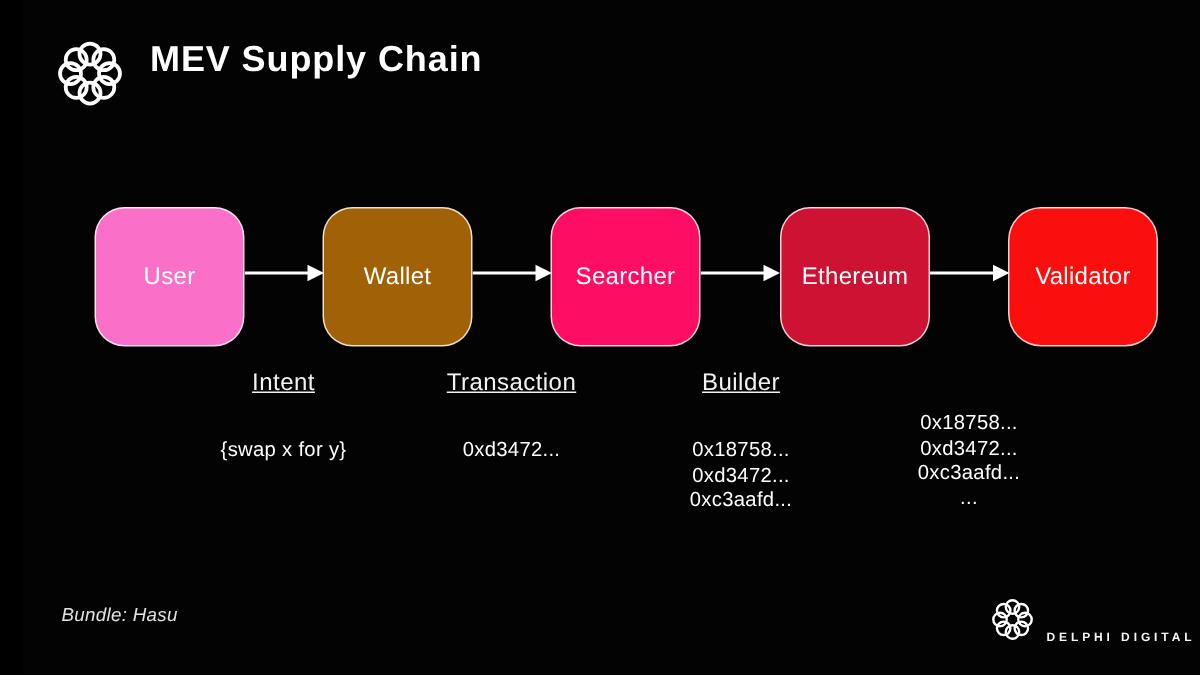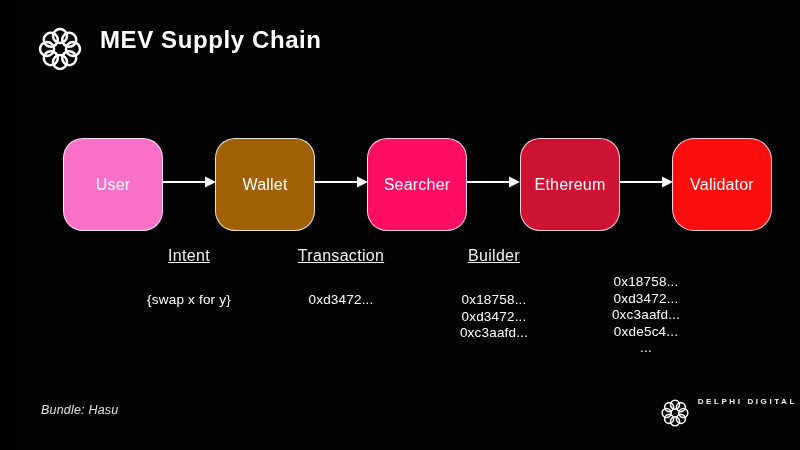--- a/index.html
+++ b/index.html
@@ -59,21 +59,21 @@
   .stage-3 { left: 556px; }
   .stage-label { font-size: 16px; color: #f2f2f2; letter-spacing: 0.3px; text-decoration: underline; }
   .stage-values { margin-top: 27px; }
   .value-line { font-size: 13.5px; line-height: 16.5px; color: #ffffff; letter-spacing: 0.2px; }
 
   
   .source {
     position: absolute; left: 26px; top: 403px;
     font-size: 12.5px; font-style: italic; color: #e2e2e2; letter-spacing: 0.2px;
   }
-  .brand { position: absolute; right: 18px; top: 397px; display: flex; align-items: flex-start; }
+  .brand { position: absolute; right: 18px; top: 397px; display: flex; align-items: flex-end; }
   .brand .brand-logo { width: 32px; height: 32px; margin-right: 7px; }
   .brand .brand-logo svg { width: 100%; height: 100%; }
   .brand-text { font-size: 8px; font-weight: 700; letter-spacing: 2.6px; color: #f5f5f5; }
 </style>
 </head>
 <body>
 
 <div class="slide">
 
   <div class="logo">
@@ -149,21 +149,20 @@
         <div class="value-line">0x18758...</div>
         <div class="value-line">0xd3472...</div>
         <div class="value-line">0xc3aafd...</div>
       </div>
   </div>
   <div class="stage stage-3">
     <div class="stage-values">
         <div class="value-line">0x18758...</div>
         <div class="value-line">0xd3472...</div>
         <div class="value-line">0xc3aafd...</div>
-        <div class="value-line">0xde5c4...</div>
         <div class="value-line">...</div>
       </div>
   </div>
 
   <div class="source">Bundle: Hasu</div>
   <div class="brand">
     <div class="brand-logo">
       <svg viewBox="0 0 100 100" fill="none" stroke="#ffffff" stroke-width="5">
         <circle cx="76" cy="50" r="14"></circle>
         <circle cx="68.4" cy="68.4" r="14"></circle>

